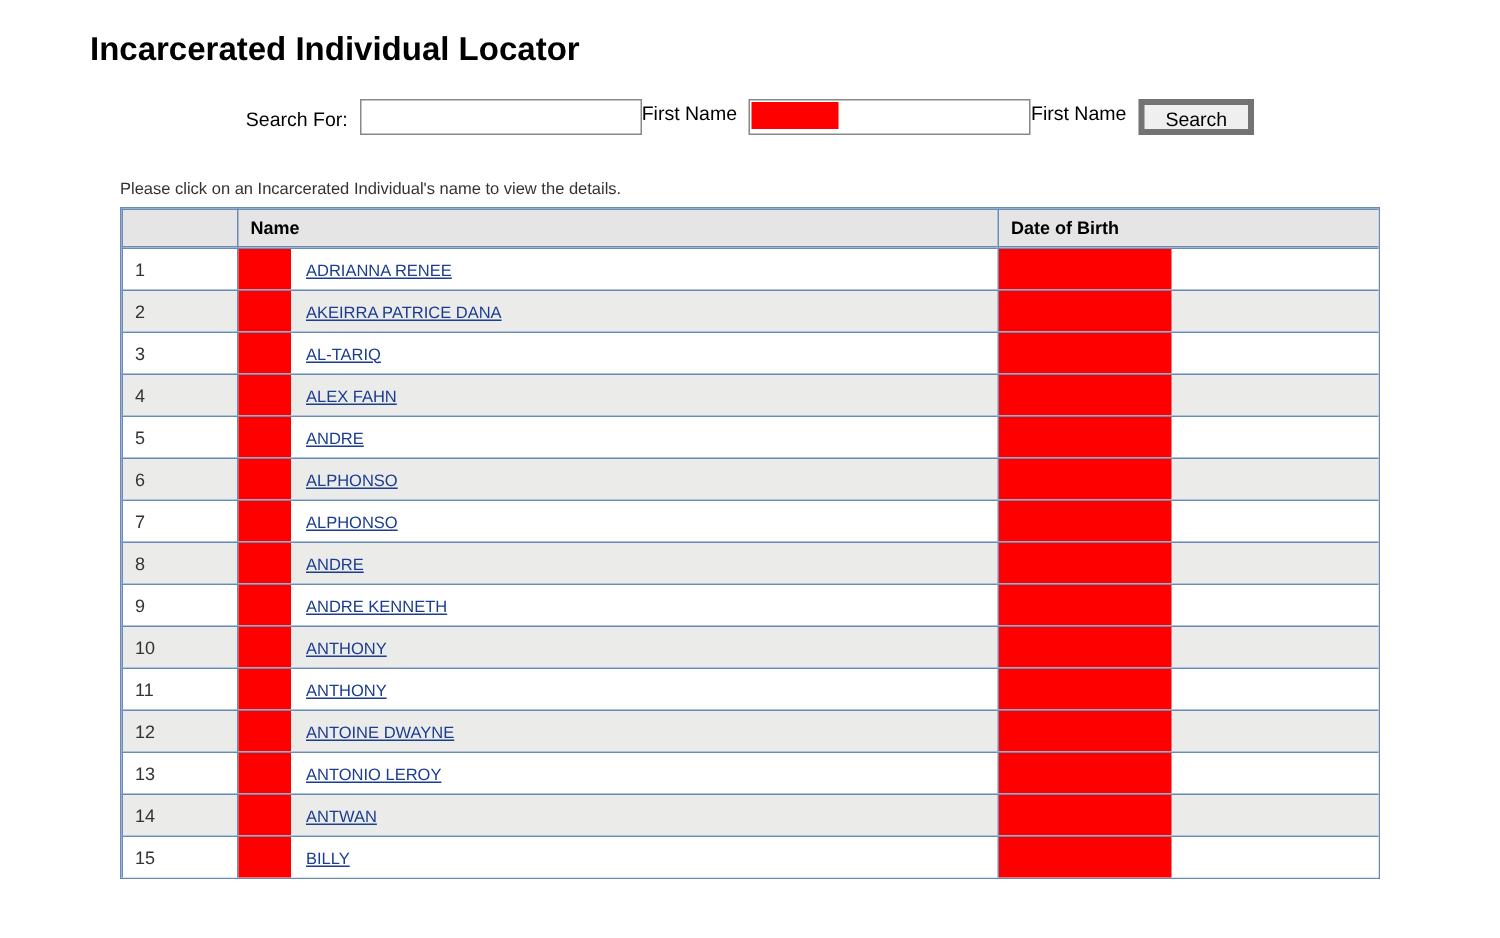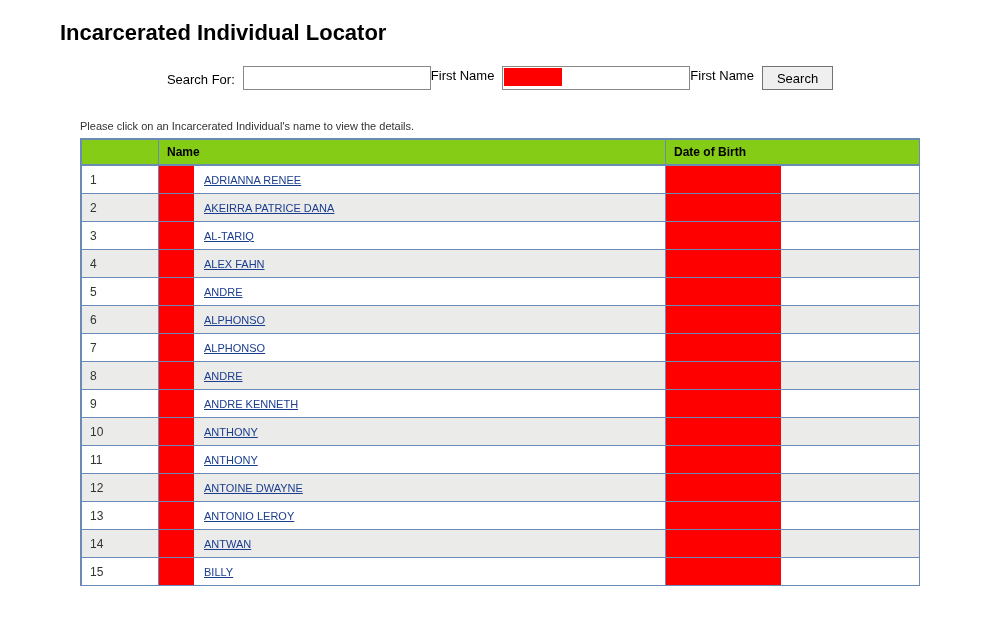--- a/index.html
+++ b/index.html
@@ -52,40 +52,40 @@
       left: 2px;
       top: 2px;
       width: 58px;
       height: 18px;
       background: #ff0000;
     }
     .search-btn {
       height: 24px;
       padding: 2px 14px;
       font-size: 13px;
-      border: 1px solid #737373;
+      border: 4px solid #737373;
       background: #efefef;
       cursor: pointer;
     }
     .instructions {
       font-size: 11px;
       color: #333;
       margin: 0 0 6px 20px;
     }
     .table-wrap {
       margin: 0 20px;
     }
     table {
       width: 100%;
       border-collapse: separate;
       border-spacing: 0;
       border: 1px solid #6a8bb5;
     }
     th {
-      background: #84cc16;
+      background: #e5e5e5;
       border-top: 1px solid #6a8bb5;
       border-bottom: 1px solid #6a8bb5;
       border-left: 1px solid #6a8bb5;
       padding: 5px 8px;
       text-align: left;
       font-size: 12px;
       font-weight: bold;
     }
     th.num-col { width: 60px; }
     th.name-col { width: 490px; }

